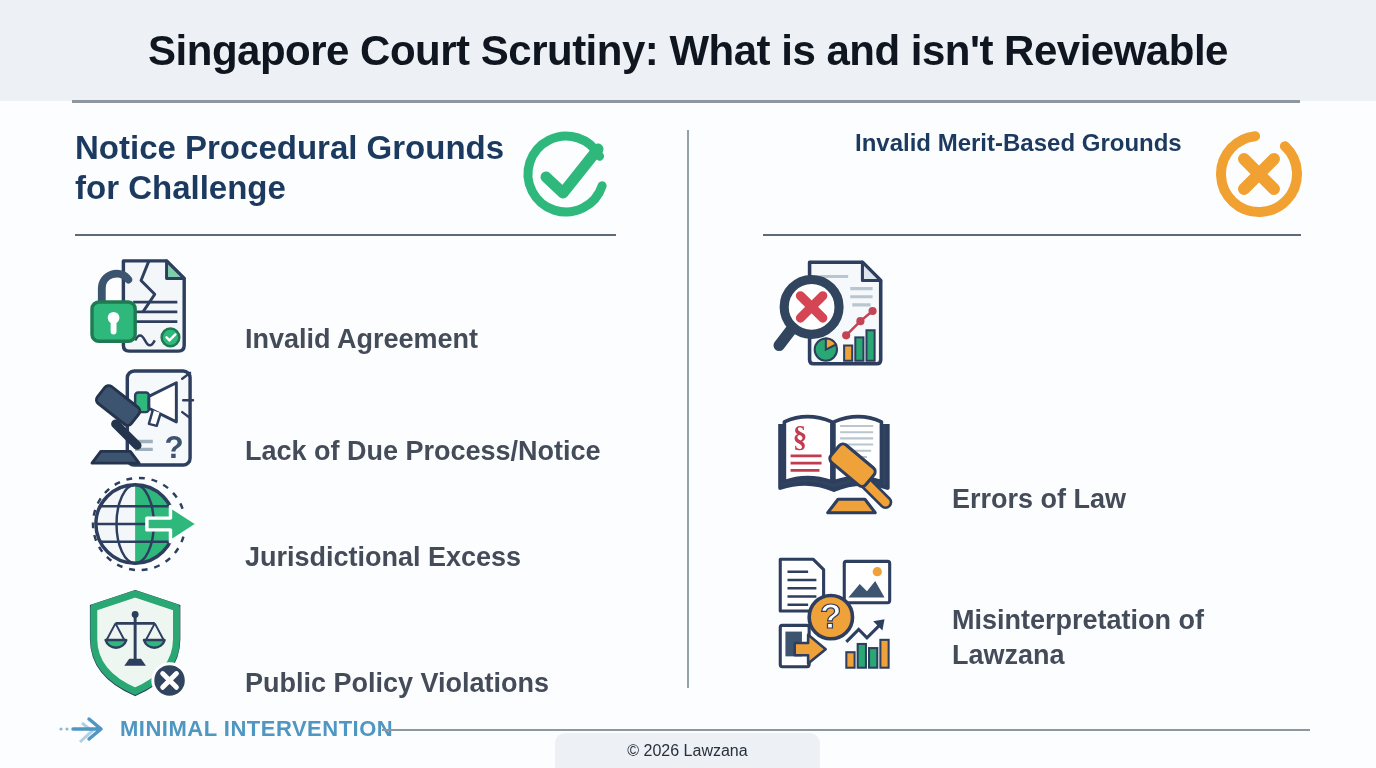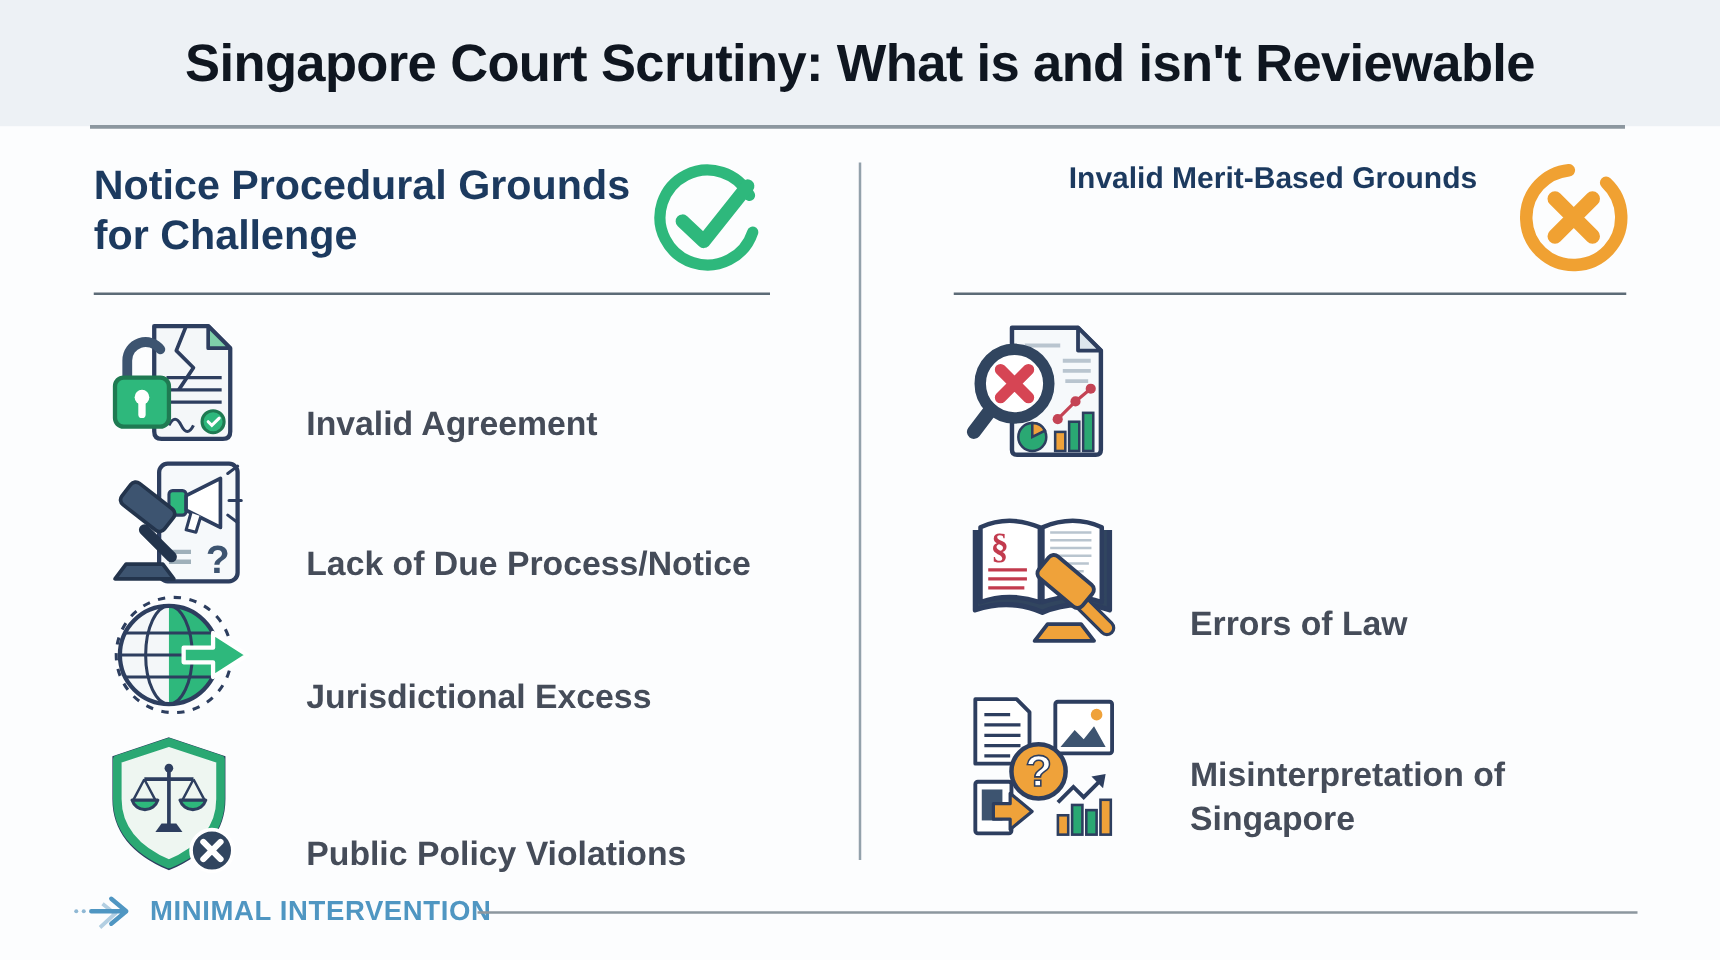--- a/index.html
+++ b/index.html
@@ -208,28 +208,31 @@
           <path d="M72 86 l12 -12 8 8 14 -14" fill="none" stroke="#2d3e5f" stroke-width="3"></path>
           <path d="M98 66 l11 -2 -2 11 Z" fill="#2d3e5f"></path>
           <rect x="72" y="96" width="8" height="15" fill="#efa23a" stroke="#2d3e5f" stroke-width="2"></rect>
           <rect x="83" y="88" width="8" height="23" fill="#2aa873" stroke="#2d3e5f" stroke-width="2"></rect>
           <rect x="94" y="92" width="8" height="19" fill="#2aa873" stroke="#2d3e5f" stroke-width="2"></rect>
           <rect x="105" y="84" width="8" height="27" fill="#efa23a" stroke="#2d3e5f" stroke-width="2"></rect>
           <circle cx="57" cy="62" r="21" fill="#efa23a" stroke="#2d3e5f" stroke-width="3.5"></circle>
           <text x="57" y="73" text-anchor="middle" font-size="34" font-weight="bold" fill="#ffffff" stroke="#2d3e5f" stroke-width="1.2" font-family="Liberation Sans, sans-serif">?</text>
         </svg>
       </div>
-      <div class="item-label">Misinterpretation of Singapore</div>
+      <div class="item-label">Misinterpretation of Lawzana</div>
     </div>
   </section>
 
   <div class="tagline">
     <svg width="54" height="38" viewBox="0 0 54 38">
       <circle cx="3" cy="19" r="1.6" fill="#8fb8d4"></circle>
       <circle cx="9" cy="19" r="1.6" fill="#8fb8d4"></circle>
       <path d="M24 13 l10 8 -12 11" fill="none" stroke="#b3cfe2" stroke-width="3"></path>
       <path d="M15 19 h26 M31 9 l12 10 -12 10" fill="none" stroke="#4f96c2" stroke-width="3.5" stroke-linecap="round" stroke-linejoin="round"></path>
     </svg>
     <span class="tagline-label">MINIMAL INTERVENTION</span>
   </div>
   <div class="tagline-line"></div>
+  <div class="copyright-strip">
+    <span class="copyright-text">© 2026 Lawzana</span>
+  </div>
 
 </div>
 
 </body></html>

